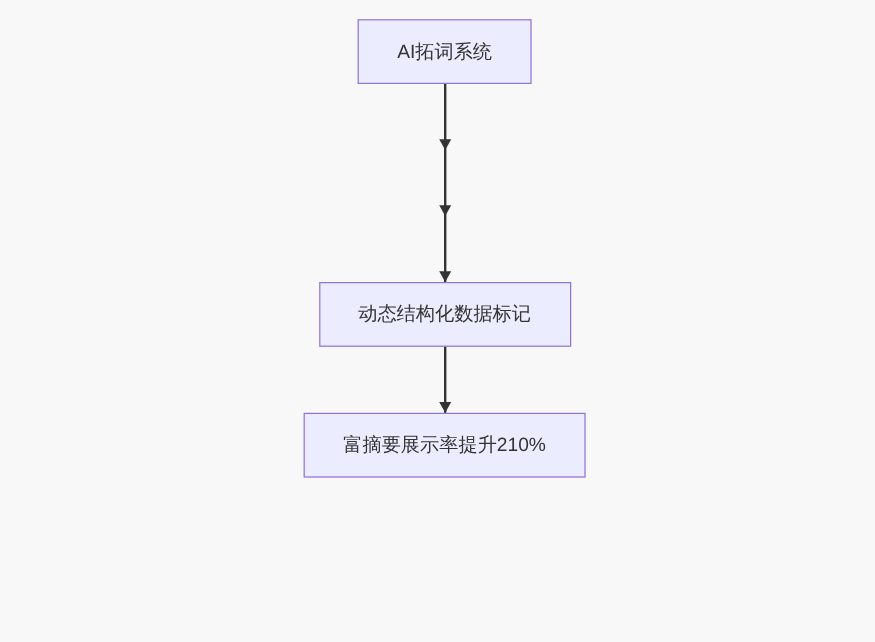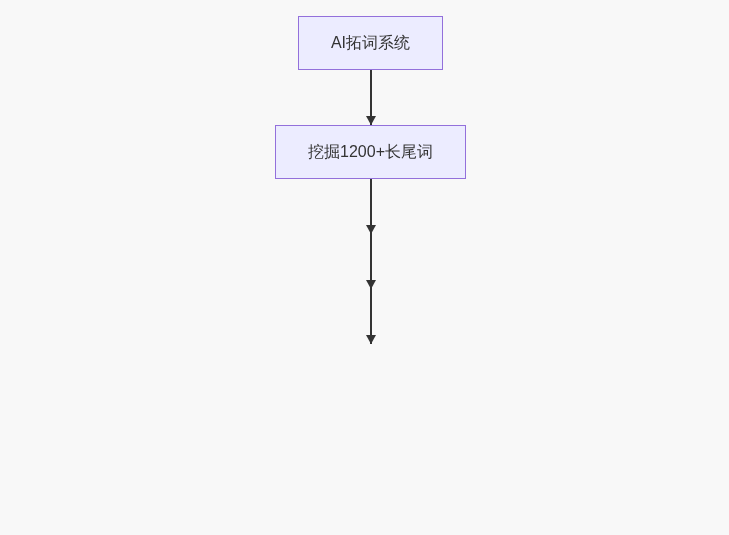--- a/index.html
+++ b/index.html
@@ -58,32 +58,35 @@
 <div class="canvas">
 
   <div class="flow-node">
     <span>AI拓词系统</span>
   </div>
 
   <div class="flow-arrow">
     <span class="arrowhead-icon"></span>
   </div>
 
-  <div class="flow-node">
-    <span>挖掘1200+长尾词</span>
-  </div>
 
   <div class="flow-arrow">
     <span class="arrowhead-icon"></span>
   </div>
 
 
   <div class="flow-arrow">
     <span class="arrowhead-icon"></span>
   </div>
 
+  <div class="flow-node">
+    <span>动态结构化数据标记</span>
+  </div>
 
   <div class="flow-arrow">
     <span class="arrowhead-icon"></span>
   </div>
 
+  <div class="flow-node">
+    <span>富摘要展示率提升210%</span>
+  </div>
 
 </div>
 
 </body></html>

